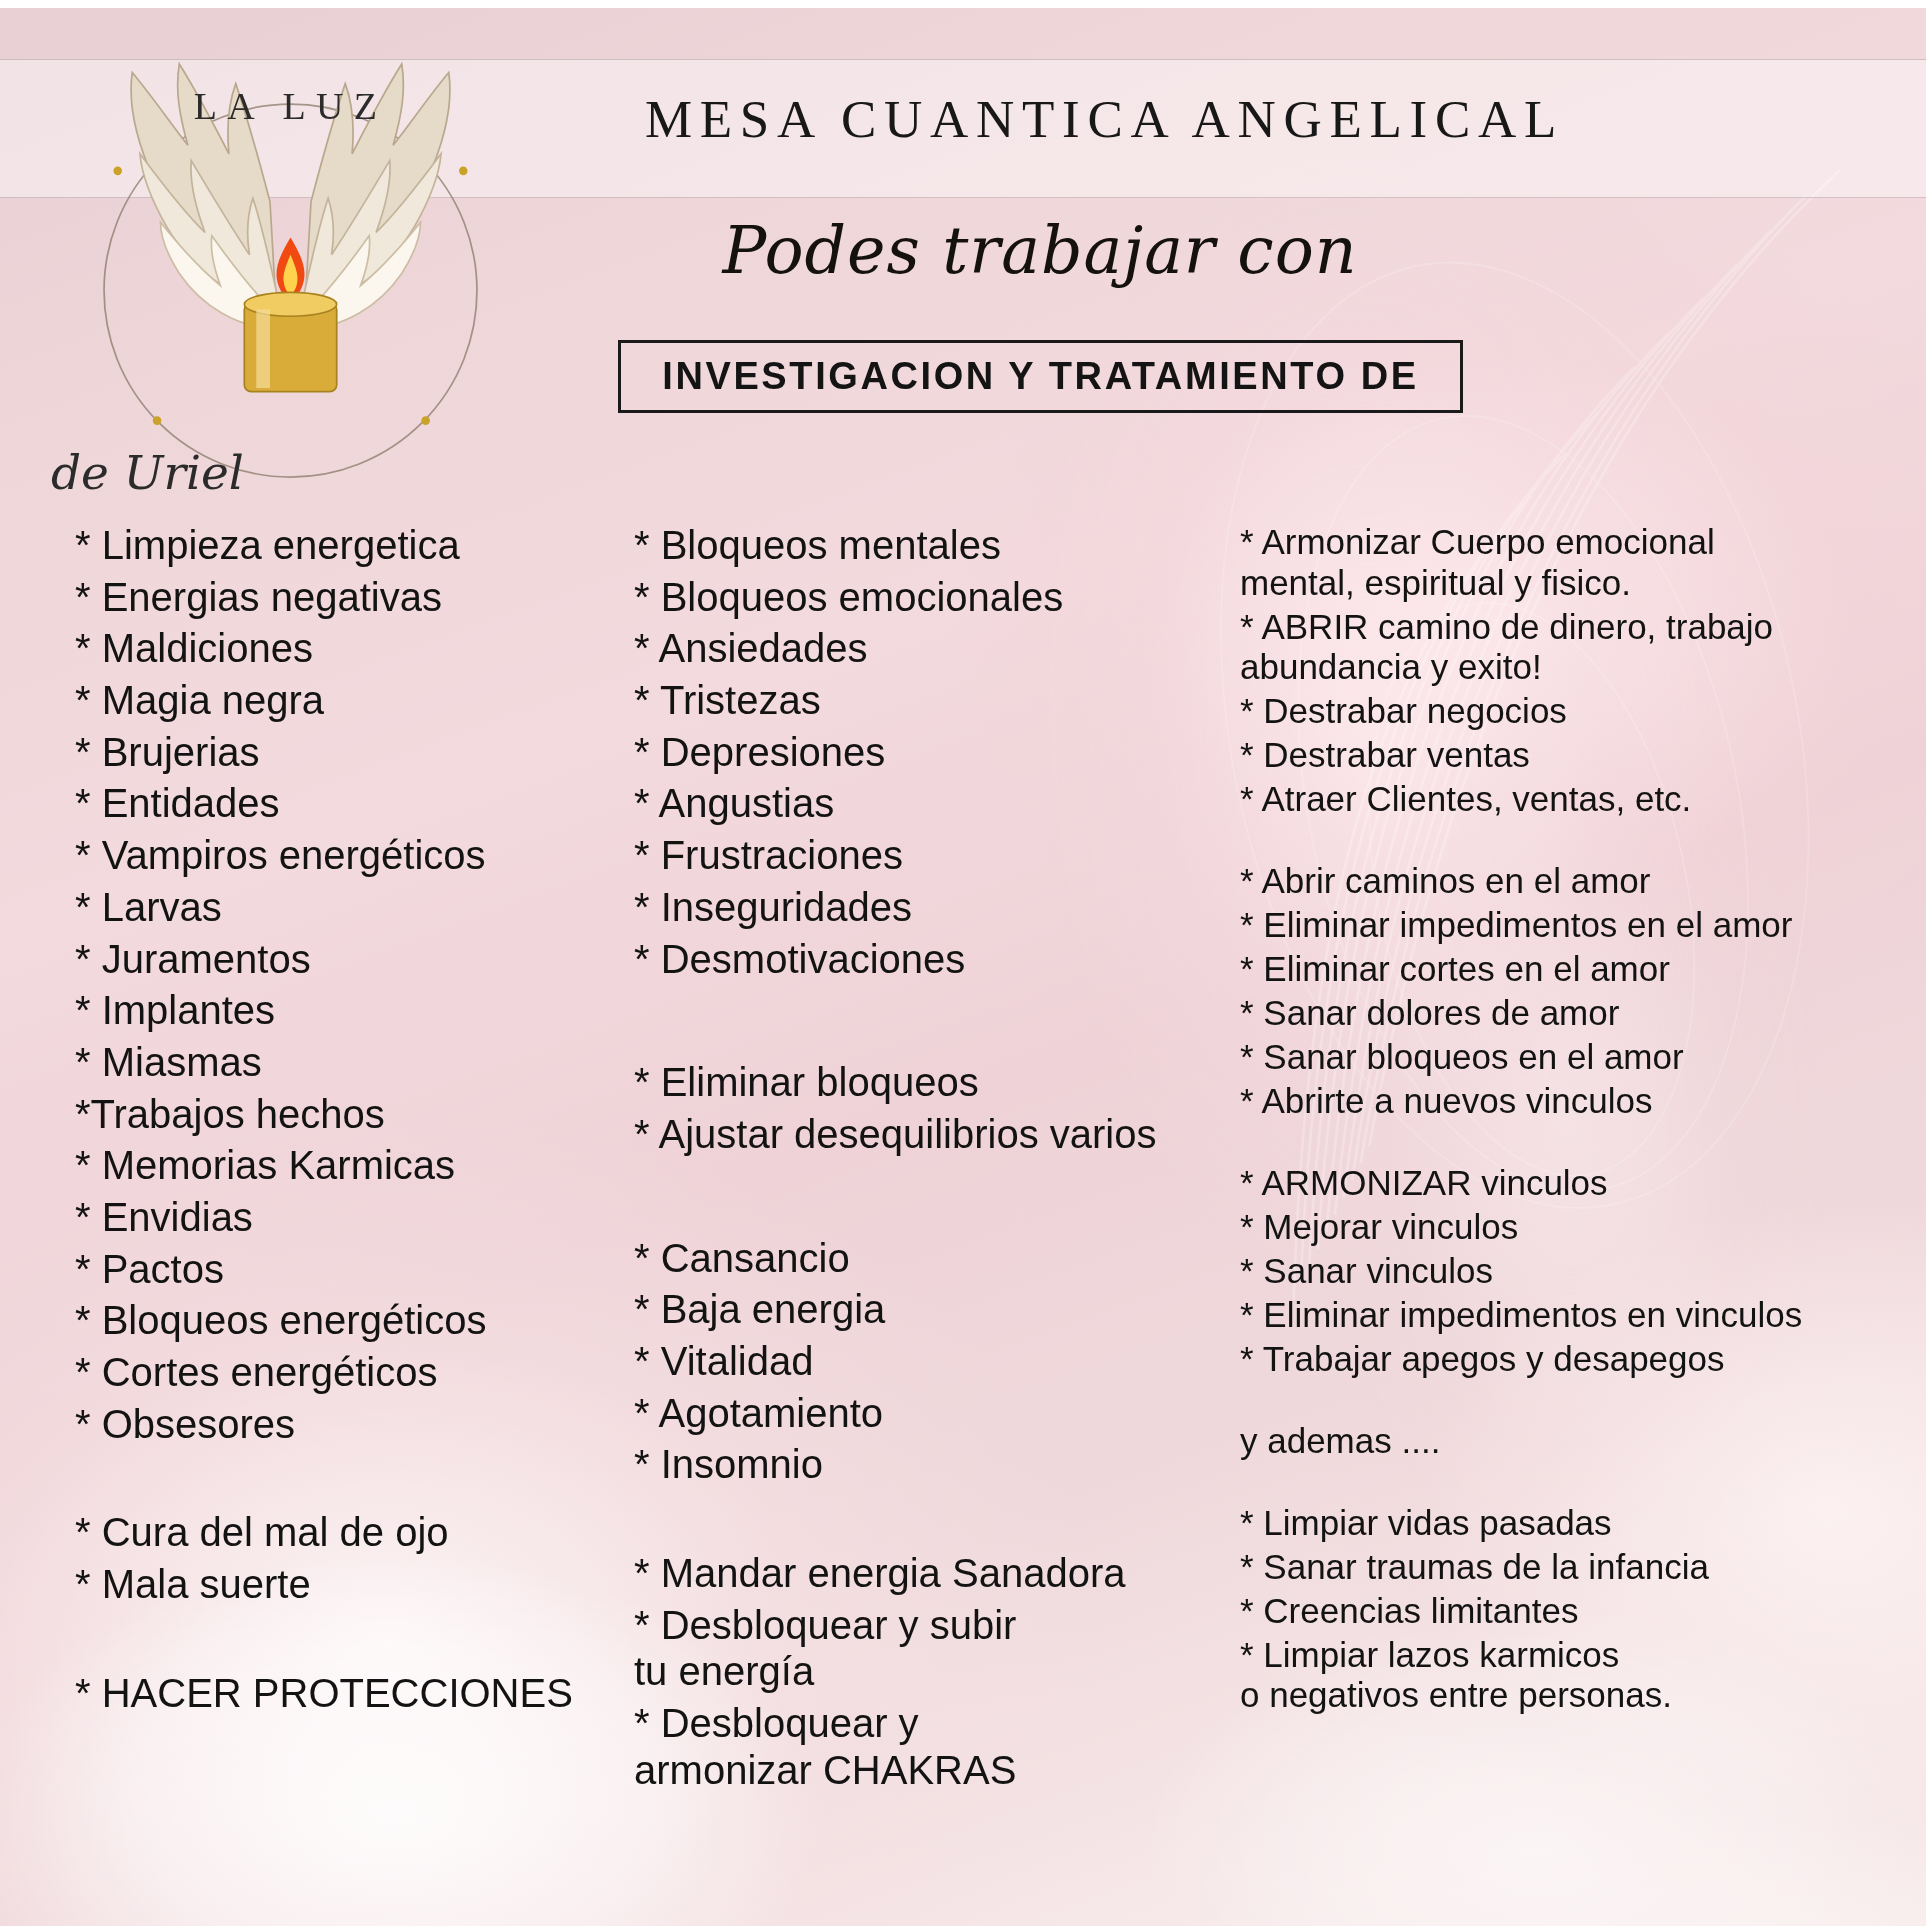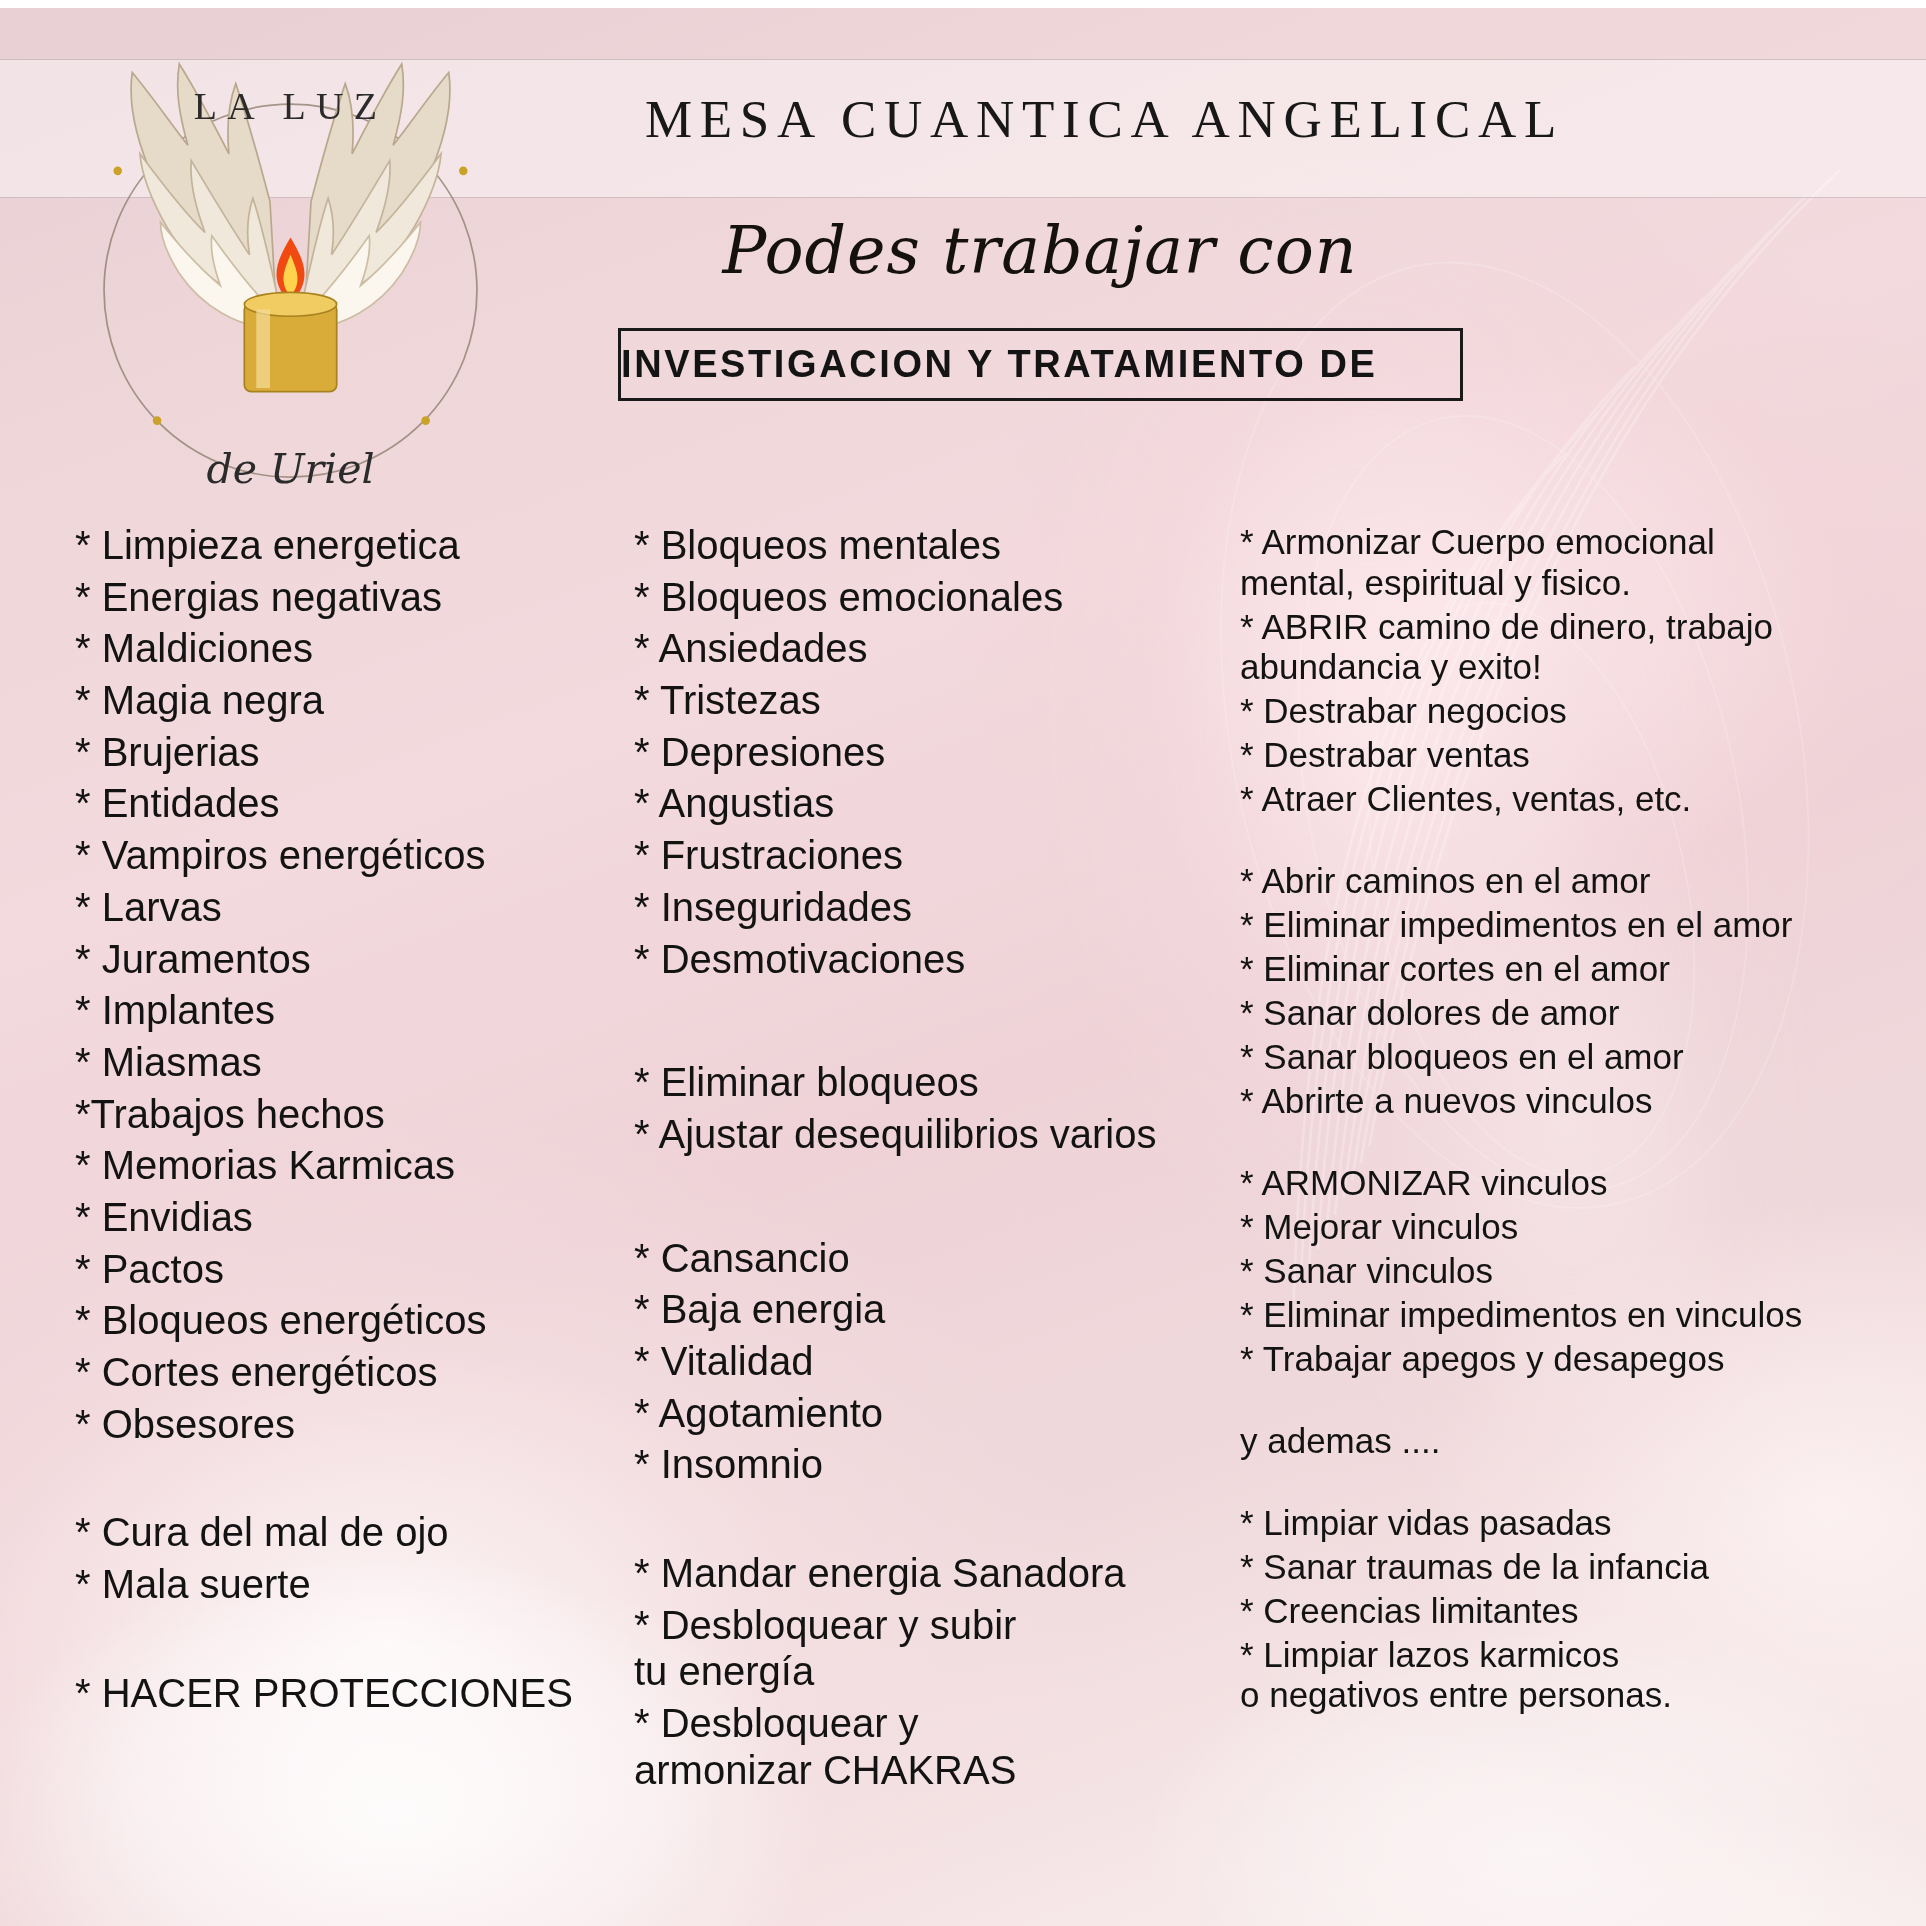--- a/index.html
+++ b/index.html
@@ -103,26 +103,27 @@
     font-style: italic;
     font-size: 65px;
     color: #14110f;
     z-index: 6;
     letter-spacing: 0.9px;
   }
 
   .boxed-label {
     position: absolute;
     left: 618px;
-    top: 320px;
+    top: 332px;
     width: 839px;
     height: 67px;
     border: 3.4px solid #1a1a1a;
     display: flex;
     align-items: center;
+    justify-content: center;
     z-index: 6;
   }
   .boxed-label .txt {
     font-family: "Liberation Sans", sans-serif;
     font-weight: bold;
     font-size: 38px;
     letter-spacing: 2.6px;
     color: #141414;
   }
 
@@ -142,24 +143,23 @@
     text-align: center;
     font-family: "Liberation Serif", serif;
     font-size: 38px;
     letter-spacing: 10.3px;
     color: #2b2b2b;
   }
   .logo-text-bottom {
     position: absolute;
     left: 0; top: 411px;
     width: 479px;
-    text-align: center;
     font-family: "DejaVu Serif", serif;
     font-style: italic;
-    font-size: 41px;
+    font-size: 47px;
     color: #2b2b2b;
   }
 
   
   .col {
     position: absolute;
     z-index: 5;
     color: #141414;
   }
   .col1 { left: 75px;  top: 514px;  width: 514px; }

